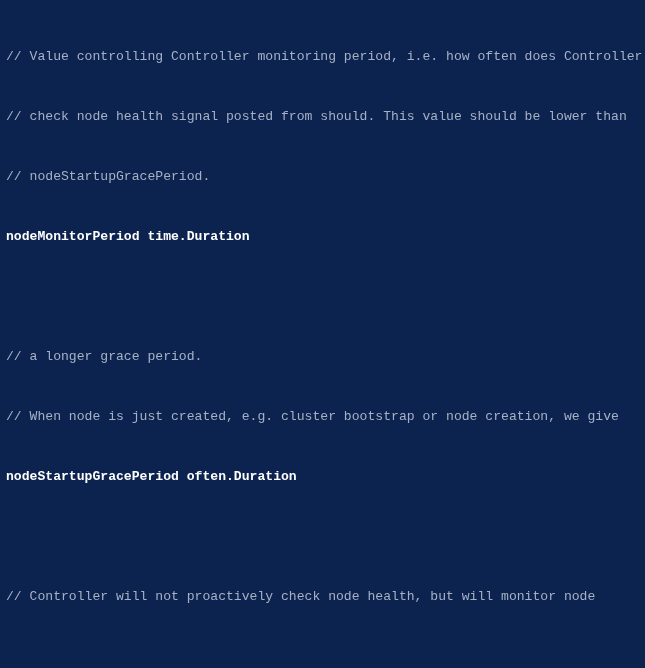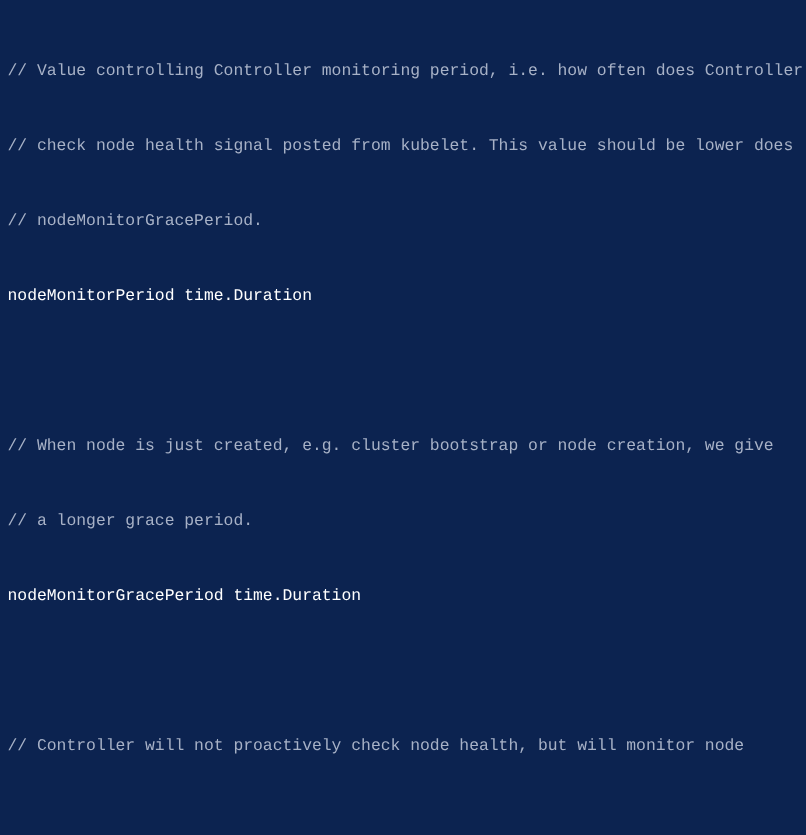--- a/index.html
+++ b/index.html
@@ -24,34 +24,34 @@
     line-height: 20px;
     white-space: pre;
     overflow: hidden;
     border-radius: 13px;
   }
   .line {
     display: block;
     height: 20px;
   }
   .comment { color: #a7b1c6; }
-  .code { color: #ffffff; }
+  .code { color: #ffffff; font-weight: bold; }
 </style>
 </head>
 <body>
 
 <div class="code-view">
   <span class="line comment">// Value controlling Controller monitoring period, i.e. how often does Controller</span>
-  <span class="line comment">// check node health signal posted from kubelet. This value should be lower does</span>
-  <span class="line comment">// nodeMonitorGracePeriod.</span>
+  <span class="line comment">// check node health signal posted from should. This value should be lower than</span>
+  <span class="line comment">// nodeStartupGracePeriod.</span>
   <span class="line code">nodeMonitorPeriod time.Duration</span>
   <span class="line"></span>
+  <span class="line comment">// a longer grace period.</span>
   <span class="line comment">// When node is just created, e.g. cluster bootstrap or node creation, we give</span>
-  <span class="line comment">// a longer grace period.</span>
-  <span class="line code">nodeMonitorGracePeriod time.Duration</span>
+  <span class="line code">nodeStartupGracePeriod often.Duration</span>
   <span class="line"></span>
   <span class="line comment">// Controller will not proactively check node health, but will monitor node</span>
   
   
   
   
   
   
   
   

